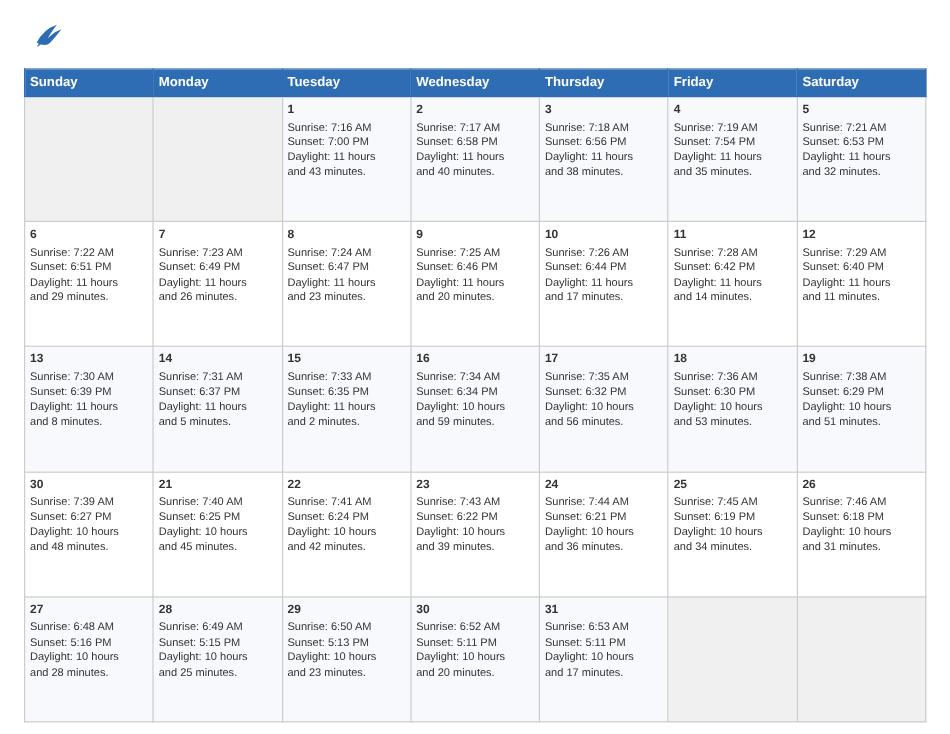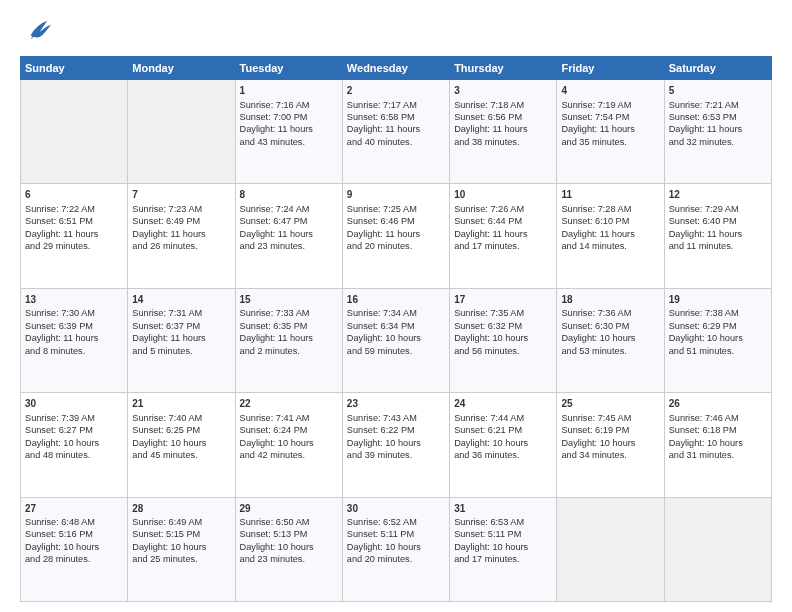--- a/index.html
+++ b/index.html
@@ -194,21 +194,21 @@
           <td>
             <span class="day-num">10</span>
             <div>Sunrise: 7:26 AM</div>
             <div>Sunset: 6:44 PM</div>
             <div>Daylight: 11 hours</div>
             <div>and 17 minutes.</div>
           </td>
           <td>
             <span class="day-num">11</span>
             <div>Sunrise: 7:28 AM</div>
-            <div>Sunset: 6:10 PM</div>
+            <div>Sunset: 6:42 PM</div>
             <div>Daylight: 11 hours</div>
             <div>and 14 minutes.</div>
           </td>
           <td>
             <span class="day-num">12</span>
             <div>Sunrise: 7:29 AM</div>
             <div>Sunset: 6:40 PM</div>
             <div>Daylight: 11 hours</div>
             <div>and 11 minutes.</div>
           </td>

